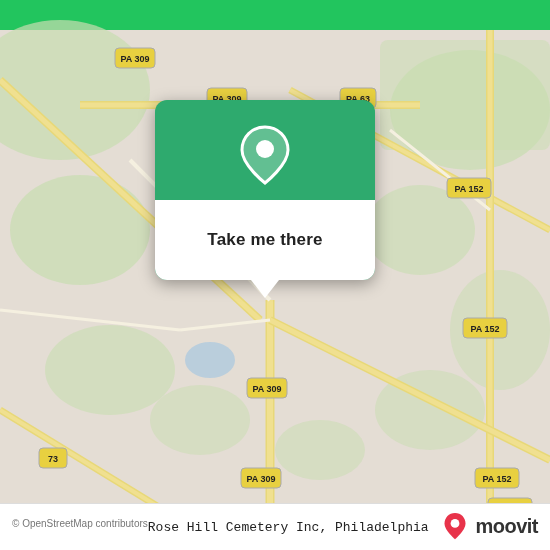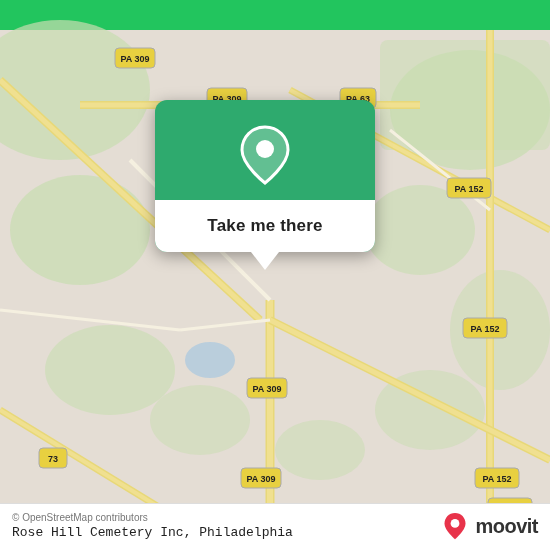--- a/index.html
+++ b/index.html
@@ -56,21 +56,21 @@
       display: flex;
       align-items: center;
       justify-content: center;
     }
 
     #take-me-there-btn {
       width: 100%;
       background: white;
       border: none;
       border-radius: 0 0 12px 12px;
-      padding: 16px 0;
+      padding: 30px 0;
       font-size: 17px;
       font-weight: 600;
       color: #222;
       cursor: pointer;
       letter-spacing: 0.01em;
       text-align: center;
     }
 
     
     #popup-card::after {
@@ -92,21 +92,21 @@
       padding: 8px 12px 10px 12px;
       display: flex;
       align-items: center;
       justify-content: space-between;
       border-top: 1px solid #ddd;
       z-index: 10;
     }
 
     #bottom-left {
       display: flex;
-      flex-direction: column;
+      flex-direction: row;
     }
 
     #copyright-text {
       font-size: 10px;
       color: #777;
     }
 
     #location-label {
       font-size: 13px;
       color: #222;

